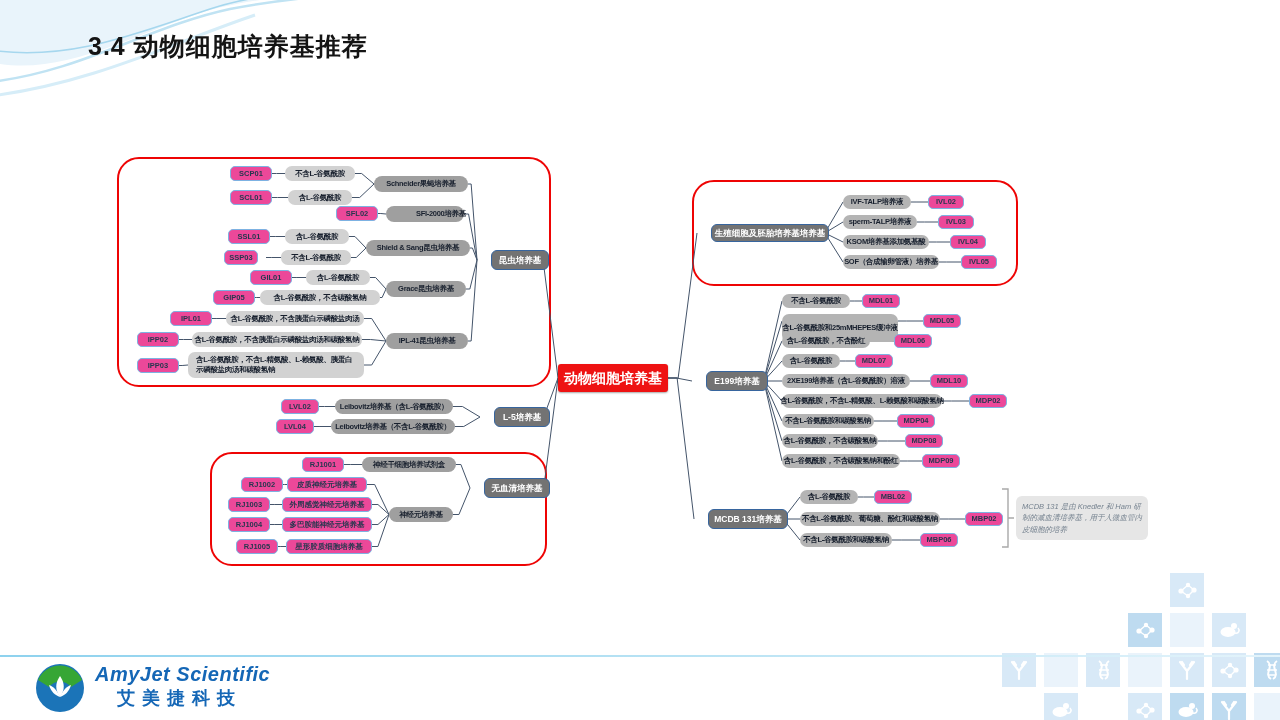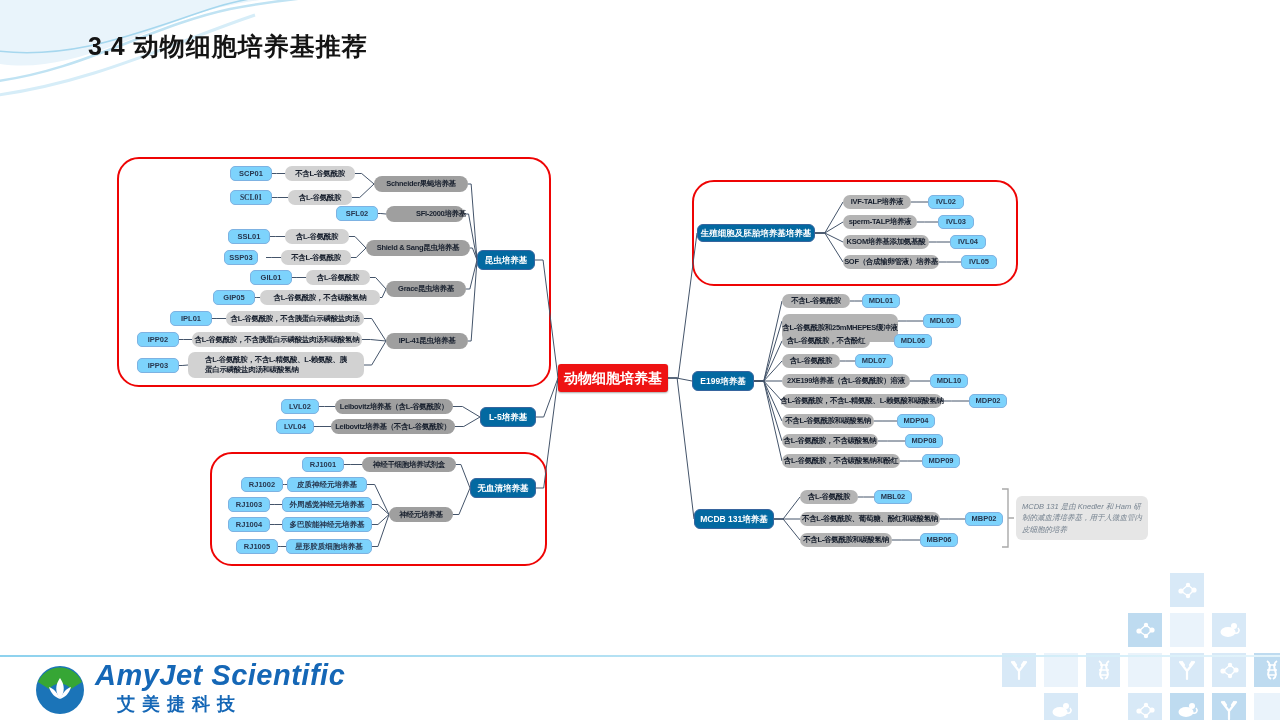--- a/index.html
+++ b/index.html
@@ -3,34 +3,34 @@
 <meta charset="utf-8">
 <style>
   html,body{margin:0;padding:0;background:#e9e9e9;}
   .stage{position:relative;width:1280px;height:720px;background:#ffffff;overflow:hidden;
          font-family:"Liberation Sans","DejaVu Sans",sans-serif;}
   .title{position:absolute;left:88px;top:30px;font-size:25px;font-weight:bold;color:#141414;letter-spacing:1px;}
   #edges{position:absolute;left:0;top:0;z-index:2;pointer-events:none;}
   .gbox{position:absolute;border:2.5px solid #ee0404;border-radius:22px;z-index:1;background:transparent;}
   .node{position:absolute;z-index:3;box-sizing:border-box;display:flex;align-items:center;justify-content:center;
         font-weight:bold;white-space:nowrap;color:#18202e;line-height:1.05;}
-  .code{background:#7dd3fc;border:1.3px solid #7db2e2;border-radius:5px;font-size:7.5px;color:#27374f;}
+  .code{background:#ec4899;border:1.3px solid #7db2e2;border-radius:5px;font-size:7.5px;color:#27374f;}
   .light{background:#d2d2d2;border-radius:7px;font-size:7.5px;letter-spacing:-0.3px;}
   .mid{background:#b4b4b4;border-radius:7px;font-size:7.5px;letter-spacing:-0.3px;}
   .dark{background:#9f9f9f;border-radius:8px;font-size:7.5px;letter-spacing:-0.3px;}
-  .branch{background:#0369a1;border-radius:6px;color:#ffffff;font-size:8.5px;border:1px solid #37659e;}
+  .branch{background:#737373;border-radius:6px;color:#ffffff;font-size:8.5px;border:1px solid #37659e;margin-left:14px;}
   .root{background:#ee1212;color:#ffffff;font-size:14px;border-radius:3px;box-shadow:0 1px 2px rgba(0,0,0,.35);}
-  .ml{white-space:normal;text-align:left;justify-content:flex-start;padding:1px 17px;line-height:1.3;}
+  .ml{white-space:normal;text-align:left;justify-content:flex-start;padding:1px 8px;line-height:1.3;}
   .noteBox{position:absolute;z-index:3;background:#e6e6e6;border-radius:6px;padding:5px 6px;width:132px;
            font-size:7.5px;font-style:italic;color:#75828f;line-height:1.5;box-sizing:border-box;}
   .footerLine{position:absolute;left:0;top:655px;width:1280px;height:2px;z-index:4;
            background:linear-gradient(to right,#8ed2ee,#b9e3f4 55%,#e4f4fb);}
   .logo{position:absolute;left:33px;top:659px;z-index:5;display:flex;align-items:center;}
   .logoText{margin-left:8px;color:#1567b6;}
-  .logoTitle{font-size:29px;font-weight:bold;font-style:italic;letter-spacing:0.5px;}
+  .logoTitle{font-size:20px;font-weight:bold;font-style:italic;letter-spacing:0.5px;}
   .logoSub{font-size:18px;font-weight:bold;letter-spacing:7px;margin-left:22px;}
   .contact{position:absolute;left:575px;top:676px;z-index:5;font-size:13.5px;font-style:italic;color:#3f9bdc;}
   .contact .gap{display:inline-block;width:28px;}
   .tile{position:absolute;z-index:0;width:34px;height:34px;display:flex;align-items:center;justify-content:center;}
   .t-faint{background:#eaf3fb;} .t-light{background:#d8e9f7;} .t-mid{background:#bedbf0;}
   .wave{position:absolute;left:0;top:0;z-index:0;}
 </style>
 </head>
 <body>
 
@@ -145,21 +145,21 @@
       <div class="node light" style="left: 285px; top: 166px; width: 70px; height: 15px;">不含L-谷氨酰胺</div>
       <div class="node light" style="left: 288px; top: 190px; width: 64px; height: 15px;">含L-谷氨酰胺</div>
       <div class="node light" style="left: 285px; top: 229px; width: 64px; height: 15px;">含L-谷氨酰胺</div>
       <div class="node light" style="left: 281px; top: 250px; width: 70px; height: 15px;">不含L-谷氨酰胺</div>
       <div class="node light" style="left: 306px; top: 270px; width: 64px; height: 15px;">含L-谷氨酰胺</div>
       <div class="node light" style="left: 260px; top: 290px; width: 120px; height: 15px;">含L-谷氨酰胺，不含碳酸氢钠</div>
       <div class="node light" style="left: 226px; top: 311px; width: 138px; height: 15px;">含L-谷氨酰胺，不含胰蛋白示磷酸盐肉汤</div>
       <div class="node light" style="left: 192px; top: 332px; width: 170px; height: 15px;">含L-谷氨酰胺，不含胰蛋白示磷酸盐肉汤和碳酸氢钠</div>
       <div class="node light ml" style="left: 188px; top: 352px; width: 176px; height: 26px;">含L-谷氨酰胺，不含L-精氨酸、L-赖氨酸、胰蛋白示磷酸盐肉汤和碳酸氢钠</div>
       <div class="node code" style="left: 230px; top: 166px; width: 42px; height: 15px;">SCP01</div>
-      <div class="node code" style="left: 230px; top: 190px; width: 42px; height: 15px; font-family: Liberation Serif, serif;">SCL01</div>
+      <div class="node code" style="left: 230px; top: 190px; width: 42px; height: 15px;">SCL01</div>
       <div class="node code" style="left: 336px; top: 206px; width: 42px; height: 15px;">SFL02</div>
       <div class="node code" style="left: 228px; top: 229px; width: 42px; height: 15px;">SSL01</div>
       <div class="node code" style="left: 224px; top: 250px; width: 34px; height: 15px;">SSP03</div>
       <div class="node code" style="left: 250px; top: 270px; width: 42px; height: 15px;">GIL01</div>
       <div class="node code" style="left: 213px; top: 290px; width: 42px; height: 15px;">GIP05</div>
       <div class="node code" style="left: 170px; top: 311px; width: 42px; height: 15px;">IPL01</div>
       <div class="node code" style="left: 137px; top: 332px; width: 42px; height: 15px;">IPP02</div>
       <div class="node code" style="left: 137px; top: 358px; width: 42px; height: 15px;">IPP03</div>
       <div class="node dark" style="left: 335px; top: 399px; width: 118px; height: 15px;">Leibovitz培养基（含L-谷氨酰胺）</div>
       <div class="node dark" style="left: 331px; top: 419px; width: 124px; height: 15px;">Leibovitz培养基（不含L-谷氨酰胺）</div>

